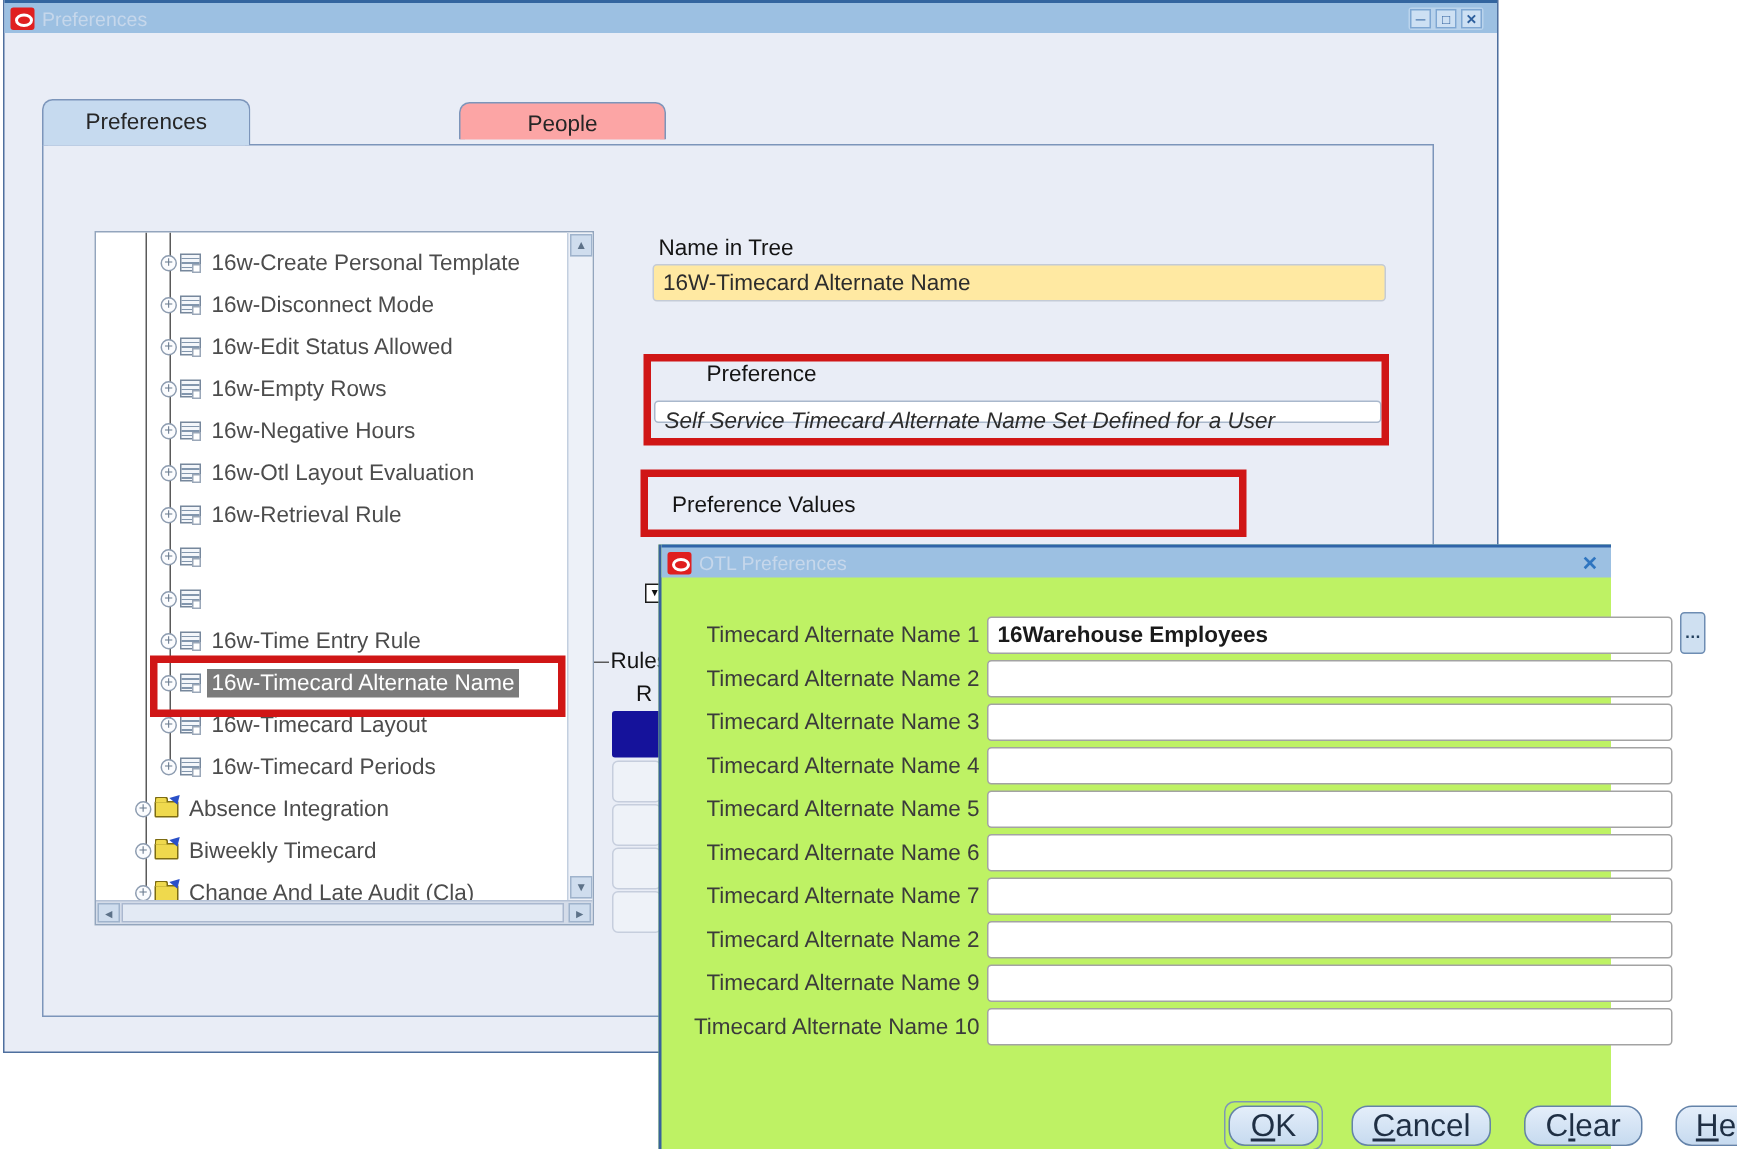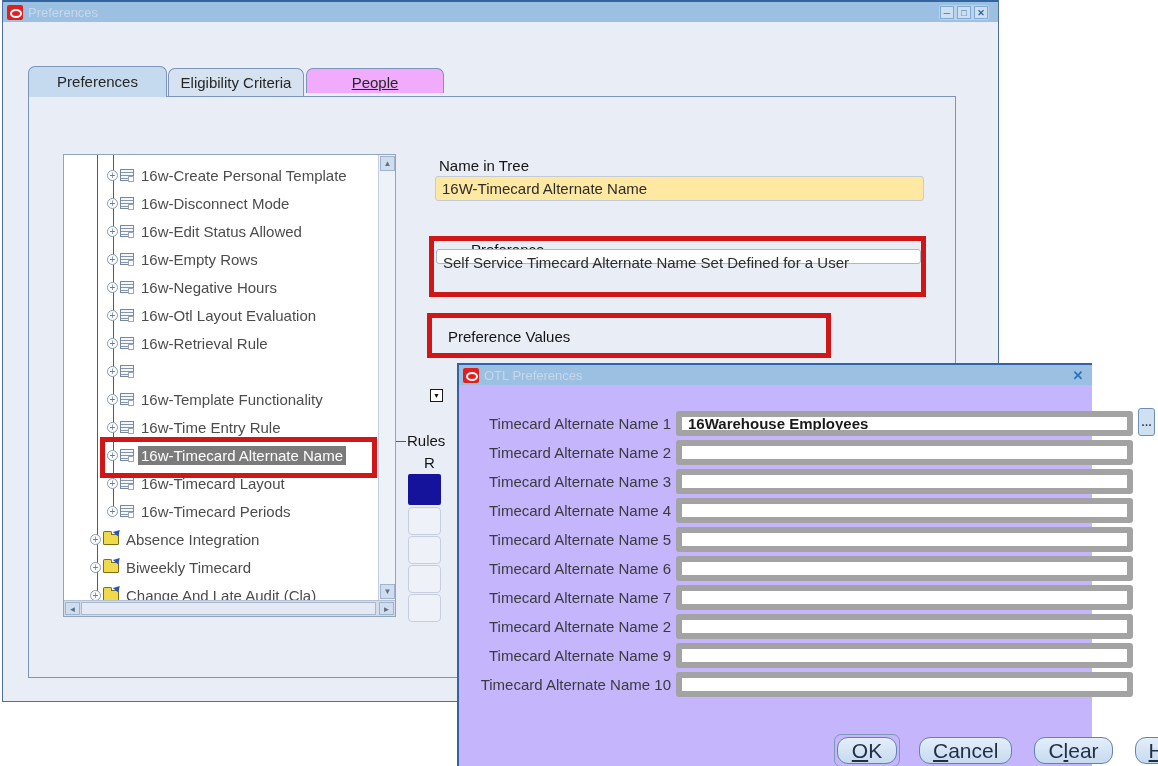--- a/index.html
+++ b/index.html
@@ -18,21 +18,21 @@
   .win-controls{position:absolute;top:3px;right:9px;display:flex;gap:3px;
     background:#b9d3ec;padding:1px;border-radius:2px;}
   .wc{width:14px;height:13px;background:#cde0f3;border:1px solid #7fa7d2;box-sizing:border-box;
     color:#2d5f9d;font-size:9px;line-height:10px;text-align:center;font-weight:bold;padding:0;cursor:default;}
 
   
   .tab{position:absolute;text-align:center;font-size:15px;color:#262626;
     border:1px solid #7c95ba;border-bottom:none;border-radius:7px 7px 0 0;box-sizing:border-box;}
   #tab-preferences{left:28px;top:66px;width:139px;height:31px;line-height:29px;background:#c6daef;z-index:3;}
   #tab-eligibility{left:168px;top:68px;width:136px;height:29px;line-height:27px;background:#d7e2f1;z-index:1;}
-  #tab-people{left:306px;top:68px;width:138px;height:25px;line-height:27px;background:#f0abfc;z-index:1;text-decoration:underline;}
+  #tab-people{left:306px;top:68px;width:138px;height:25px;line-height:27px;background:#fca5a5;z-index:1;}
   #content-panel{position:absolute;left:28px;top:96px;width:928px;height:582px;
     border:1px solid #7c95ba;background:#e9edf6;box-sizing:border-box;z-index:2;}
 
   
   #tree{position:absolute;left:63px;top:154px;width:333px;height:463px;background:#fff;
     border:1px solid #93a5bd;box-sizing:border-box;z-index:3;overflow:hidden;}
   .tree-line{position:absolute;border-left:1px solid #5a5a5a;z-index:1;}
   #tree-line-outer{left:33px;top:0;height:440px;}
   #tree-line-inner{left:49px;top:0;height:356px;}
   #tree-rows{position:absolute;left:0;top:6px;width:100%;z-index:2;}
@@ -71,21 +71,21 @@
 
   
   .fld-label{position:absolute;font-size:15px;color:#141414;white-space:nowrap;z-index:4;}
   .fld{position:absolute;font-size:15px;color:#2c2c2c;box-sizing:border-box;
     border:1px solid #a9b8cc;border-radius:3px;background:#fff;padding:0 6px;
     font-family:"Liberation Sans",sans-serif;z-index:4;}
   #name-in-tree-label{left:439px;top:157px;}
   #name-in-tree-field{left:435px;top:176px;width:489px;height:25px;line-height:23px;
     background:#ffe9a2;border-color:#c4cbd6;}
   #preference-label{left:440px;top:241px;margin-left:31px;}
-  #preference-field{left:436px;top:249px;width:485px;height:15px;line-height:25px;}
+  #preference-field{left:436px;top:267px;width:485px;height:15px;line-height:25px;font-style:italic;}
   #preference-values-label{left:448px;top:328px;}
   #preference-values-field{left:601px;top:322px;width:321px;height:27px;line-height:25px;}
 
   
   #dropdown-box{position:absolute;left:430px;top:389px;width:13px;height:13px;background:#fff;
     border:1px solid #1a1a1a;box-sizing:border-box;font-size:7px;line-height:11px;text-align:center;color:#111;z-index:4;}
   #rules-line{position:absolute;left:396px;top:441px;width:10px;border-top:1px solid #5a5a5a;z-index:4;}
   #rules-label{left:407px;top:432px;}
   #rules-col-label{left:424px;top:454px;}
   #navy-cell{position:absolute;left:408px;top:474px;width:33px;height:31px;background:#15129b;
@@ -93,29 +93,29 @@
   .empty-cell{position:absolute;left:408px;width:33px;height:28px;border:1px solid #c6cedd;
     border-radius:4px;background:#eef2f8;box-sizing:border-box;z-index:4;}
 
   
   .red-box{position:absolute;border:5px solid #d01616;box-sizing:border-box;z-index:40;}
   #red-box-tree{left:100px;top:437px;width:277px;height:41px;}
   #red-box-preference{left:429px;top:236px;width:497px;height:61px;}
   #red-box-pref-values{left:427px;top:313px;width:404px;height:45px;}
 
   
-  #dialog{position:absolute;left:457px;top:363px;width:635px;height:403px;background:#c4b5fd;
+  #dialog{position:absolute;left:439px;top:363px;width:635px;height:403px;background:#bef264;
     border-left:2px solid #37629c;box-sizing:border-box;z-index:30;}
   #dialog .titlebar{border-top:2px solid #2f64a8;}
   #dialog-close{position:absolute;top:3px;right:6px;width:16px;height:15px;border:none;background:transparent;
     color:#2e75c0;font-size:13px;font-weight:bold;line-height:15px;text-align:center;padding:0;cursor:default;}
   .drow{position:absolute;left:0;height:27px;display:flex;align-items:center;}
   .dlabel{position:absolute;left:8px;width:204px;text-align:right;font-size:15px;color:#3b3b3b;white-space:nowrap;}
   .dinput{position:absolute;left:217px;width:457px;height:25px;box-sizing:border-box;background:#fff;
-    border:6px solid #a3a3a3;border-radius:3px;font-size:15px;padding:0 6px;
+    border:1px solid #a3a3a3;border-radius:3px;font-size:15px;padding:0 6px;
     font-family:"Liberation Sans",sans-serif;color:#1a1a1a;}
   .drow.filled .dinput{font-weight:bold;}
   .lov{position:absolute;left:679px;top:-2px;width:17px;height:28px;background:#cfe0f1;
     border:1px solid #6e8db3;border-radius:3px;font-size:11px;font-weight:bold;color:#23405e;
     text-align:center;padding:0;line-height:10px;cursor:default;}
   #dialog-buttons{position:absolute;left:378px;top:374px;display:flex;gap:22px;}
   .dbtn{position:relative;min-width:60px;height:27px;padding:0 13px;font-size:21px;color:#1f2f44;
     background:linear-gradient(#e4eefa,#c6daef);border:1px solid #6483a9;border-radius:11px;
     font-family:"Liberation Sans",sans-serif;cursor:default;}
   .dbtn.default::after{content:'';position:absolute;inset:-4px;border:1px solid #7e97b6;
@@ -134,21 +134,20 @@
       <span class="win-controls">
         <button class="wc">─</button>
         <button class="wc">□</button>
         <button class="wc">✕</button>
       </span>
     </div>
 
   </div>
 
   <div class="tab" id="tab-preferences">Preferences</div>
-  <div class="tab" id="tab-eligibility">Eligibility Criteria</div>
   <div class="tab" id="tab-people">People</div>
   <div id="content-panel"></div>
 
   <div id="tree">
     <div class="tree-line" id="tree-line-outer"></div>
     <div class="tree-line" id="tree-line-inner"></div>
     <div id="tree-rows">
         <div class="tree-row pref">
     <span class="expand">+</span>
     <span class="ticon"></span>
@@ -184,21 +183,20 @@
     <span class="ticon"></span>
     <span class="tlabel">16w-Retrieval Rule</span>
   </div>
         <div class="tree-row pref">
     <span class="expand">+</span>
     <span class="ticon"></span>
   </div>
         <div class="tree-row pref">
     <span class="expand">+</span>
     <span class="ticon"></span>
-    <span class="tlabel">16w-Template Functionality</span>
   </div>
         <div class="tree-row pref">
     <span class="expand">+</span>
     <span class="ticon"></span>
     <span class="tlabel">16w-Time Entry Rule</span>
   </div>
         <div class="tree-row pref selected">
     <span class="expand">+</span>
     <span class="ticon"></span>
     <span class="tlabel">16w-Timecard Alternate Name</span>

